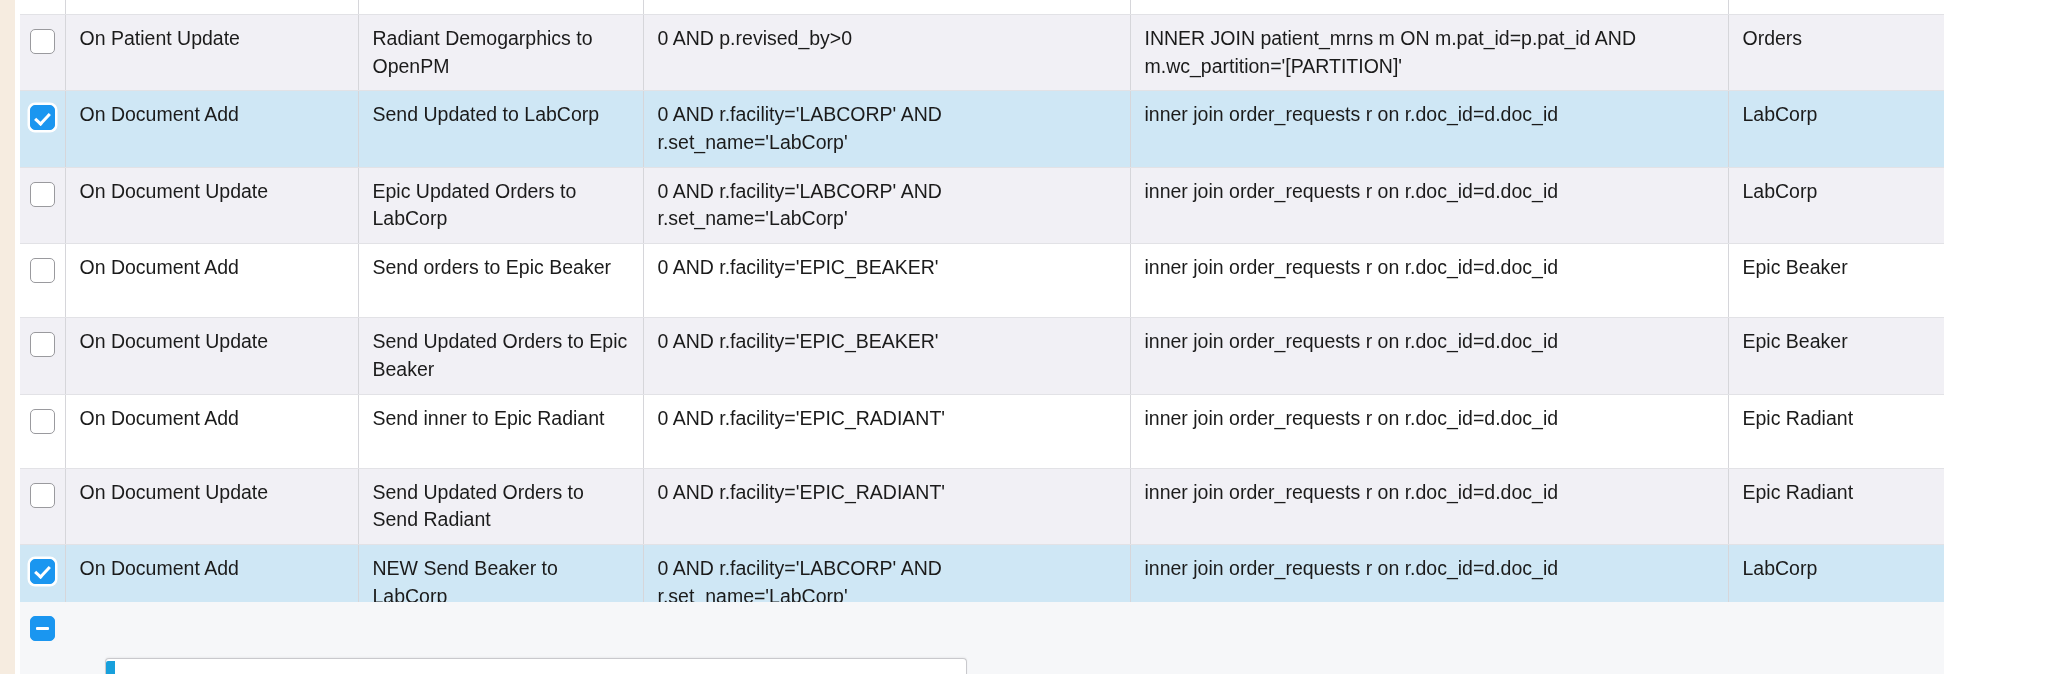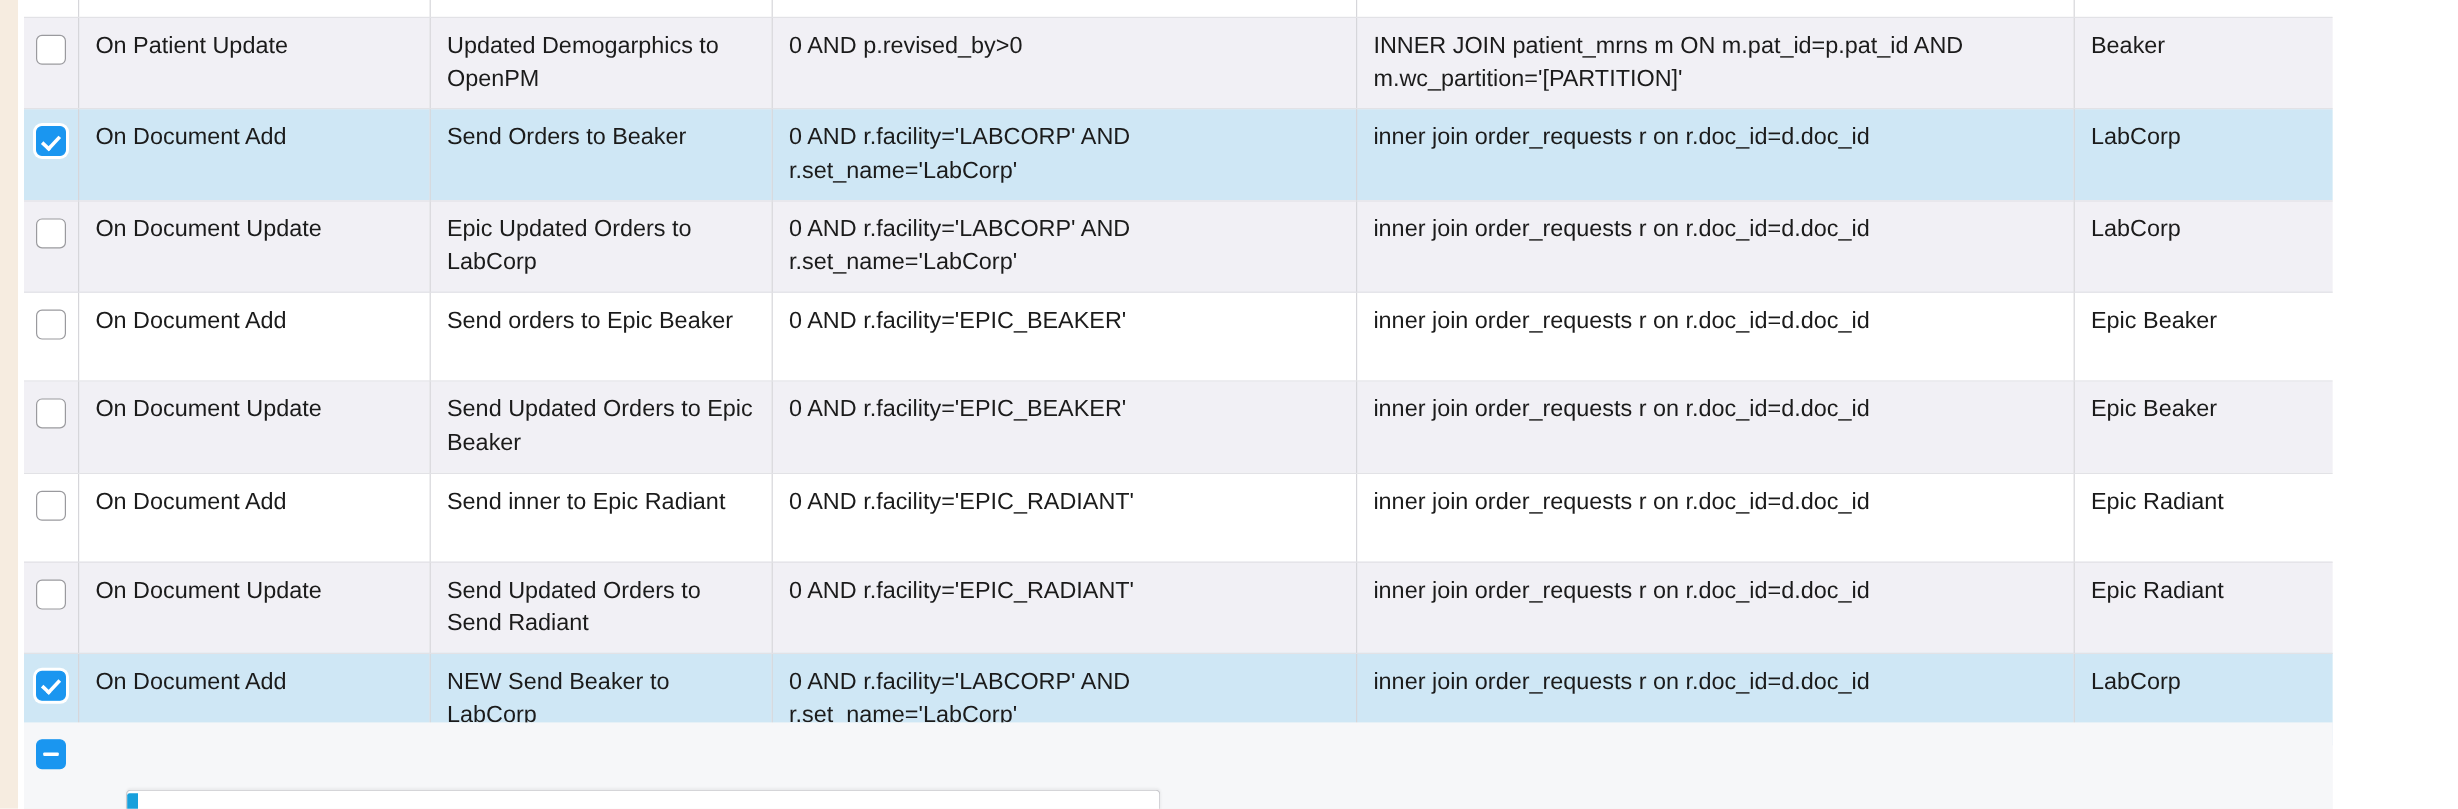--- a/index.html
+++ b/index.html
@@ -222,30 +222,30 @@
           <td></td>
           <td></td>
           <td></td>
           <td></td>
           <td></td>
           <td class="cell-last"></td>
         </tr>
       <tr class="row-alt">
             <td class="cell-check"><span class="cb unchecked"></span></td>
             <td>On Patient Update</td>
-            <td>Updated Demogarphics to OpenPM</td>
+            <td>Radiant Demogarphics to OpenPM</td>
             <td>0 AND p.revised_by&gt;0</td>
             <td>INNER JOIN patient_mrns m ON m.pat_id=p.pat_id AND m.wc_partition='[PARTITION]'</td>
-            <td>Beaker</td>
+            <td>Orders</td>
             <td class="cell-last">HL7</td>
           </tr>
           <tr class="row-selected">
             <td class="cell-check"><span class="cb checked"></span></td>
             <td>On Document Add</td>
-            <td>Send Orders to Beaker</td>
+            <td>Send Updated to LabCorp</td>
             <td>0 AND r.facility='LABCORP' AND r.set_name='LabCorp'</td>
             <td>inner join order_requests r on r.doc_id=d.doc_id</td>
             <td>LabCorp</td>
             <td class="cell-last">HL7</td>
           </tr>
           <tr class="row-alt">
             <td class="cell-check"><span class="cb unchecked"></span></td>
             <td>On Document Update</td>
             <td>Epic Updated Orders to LabCorp</td>
             <td>0 AND r.facility='LABCORP' AND r.set_name='LabCorp'</td>

